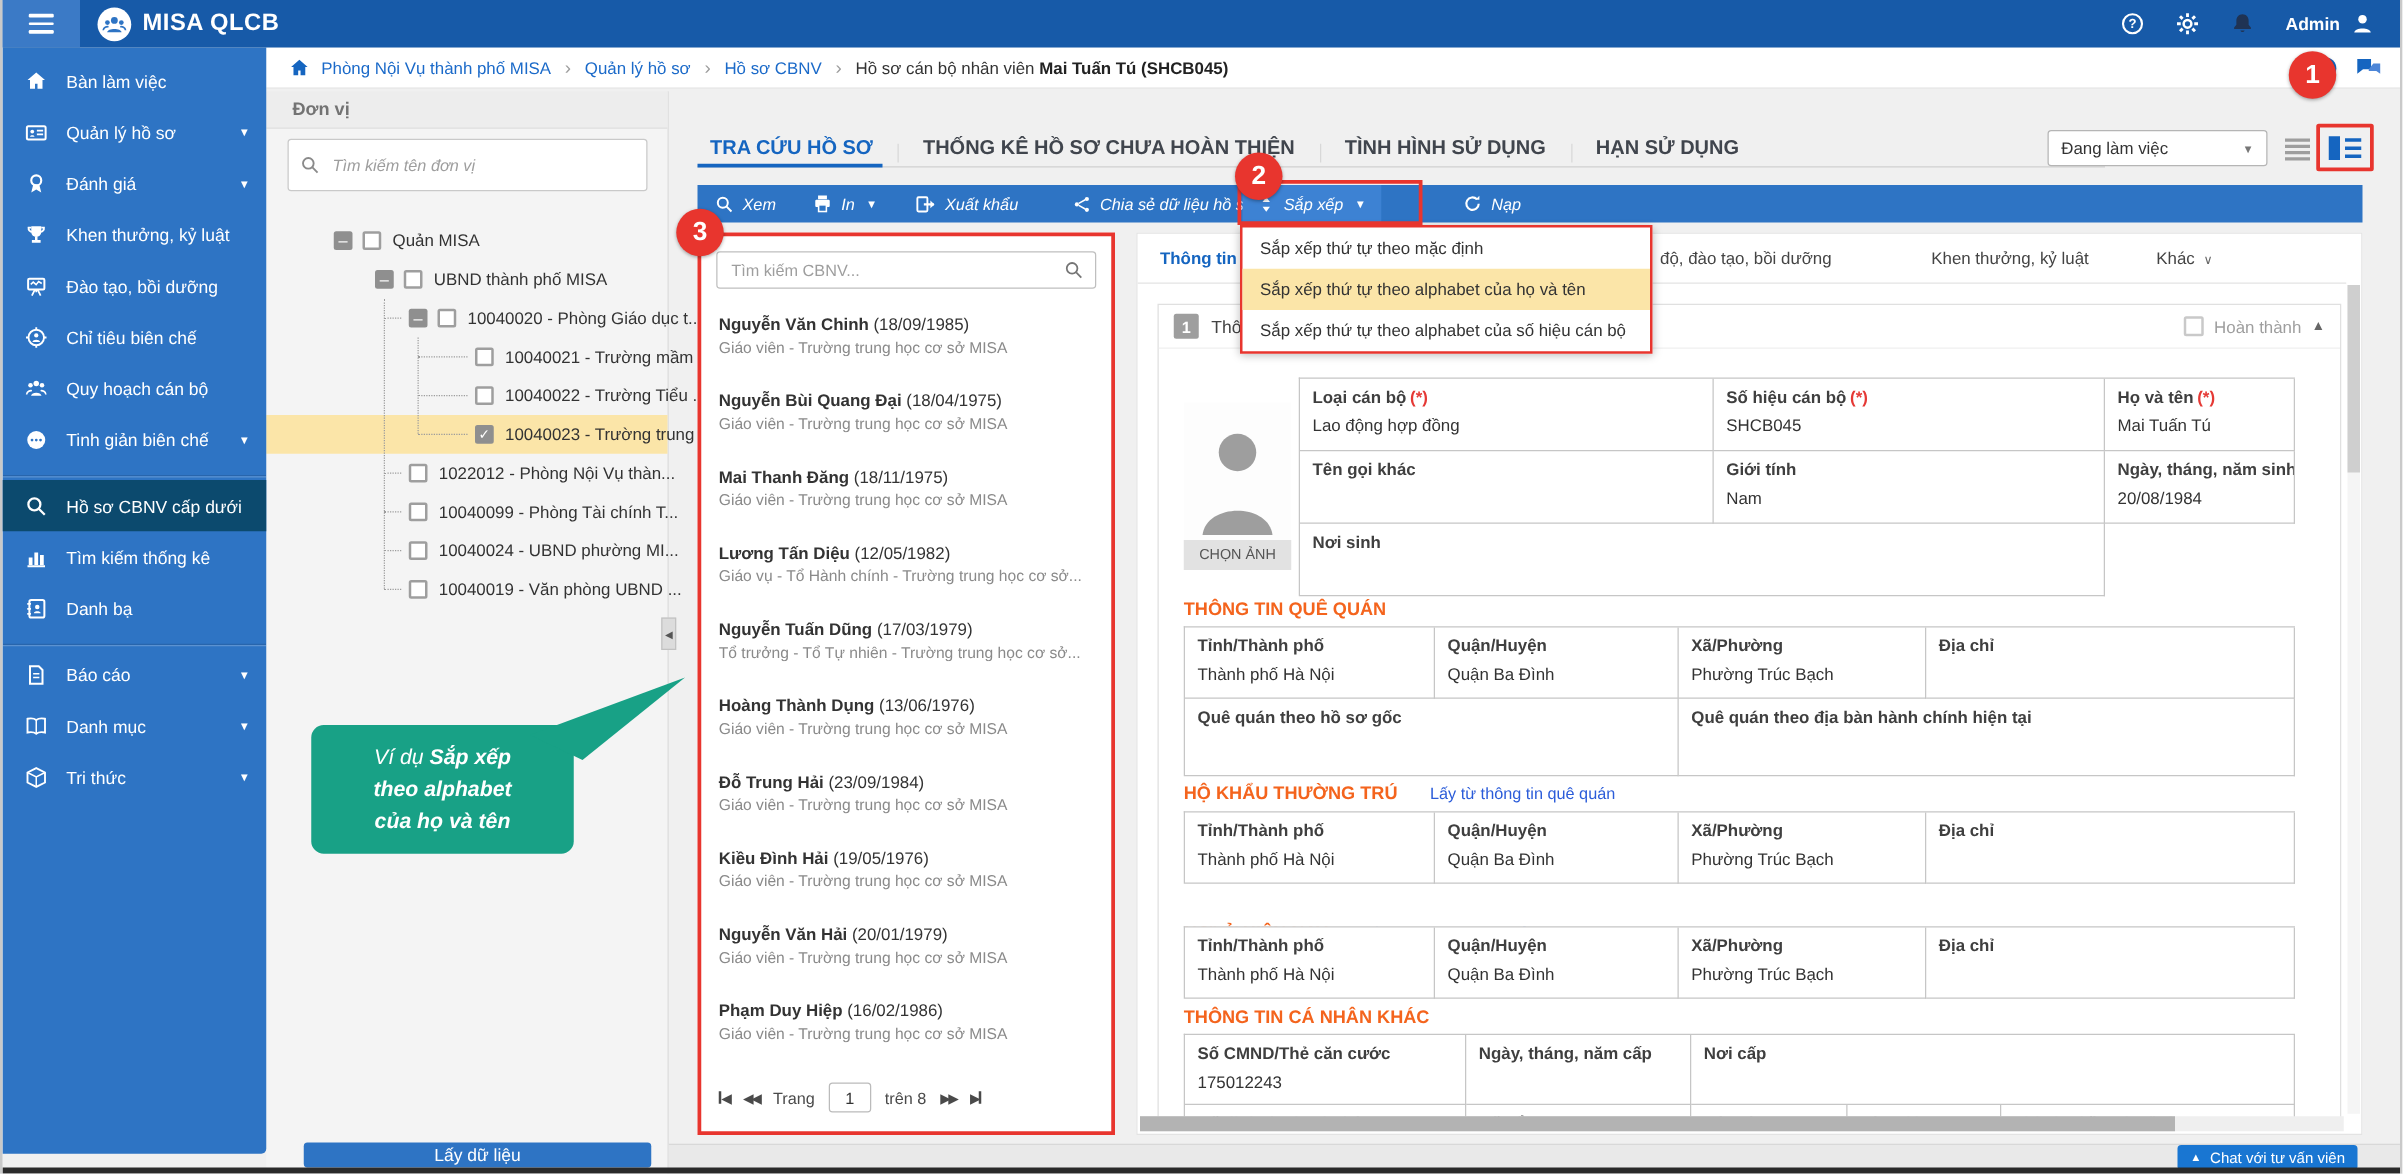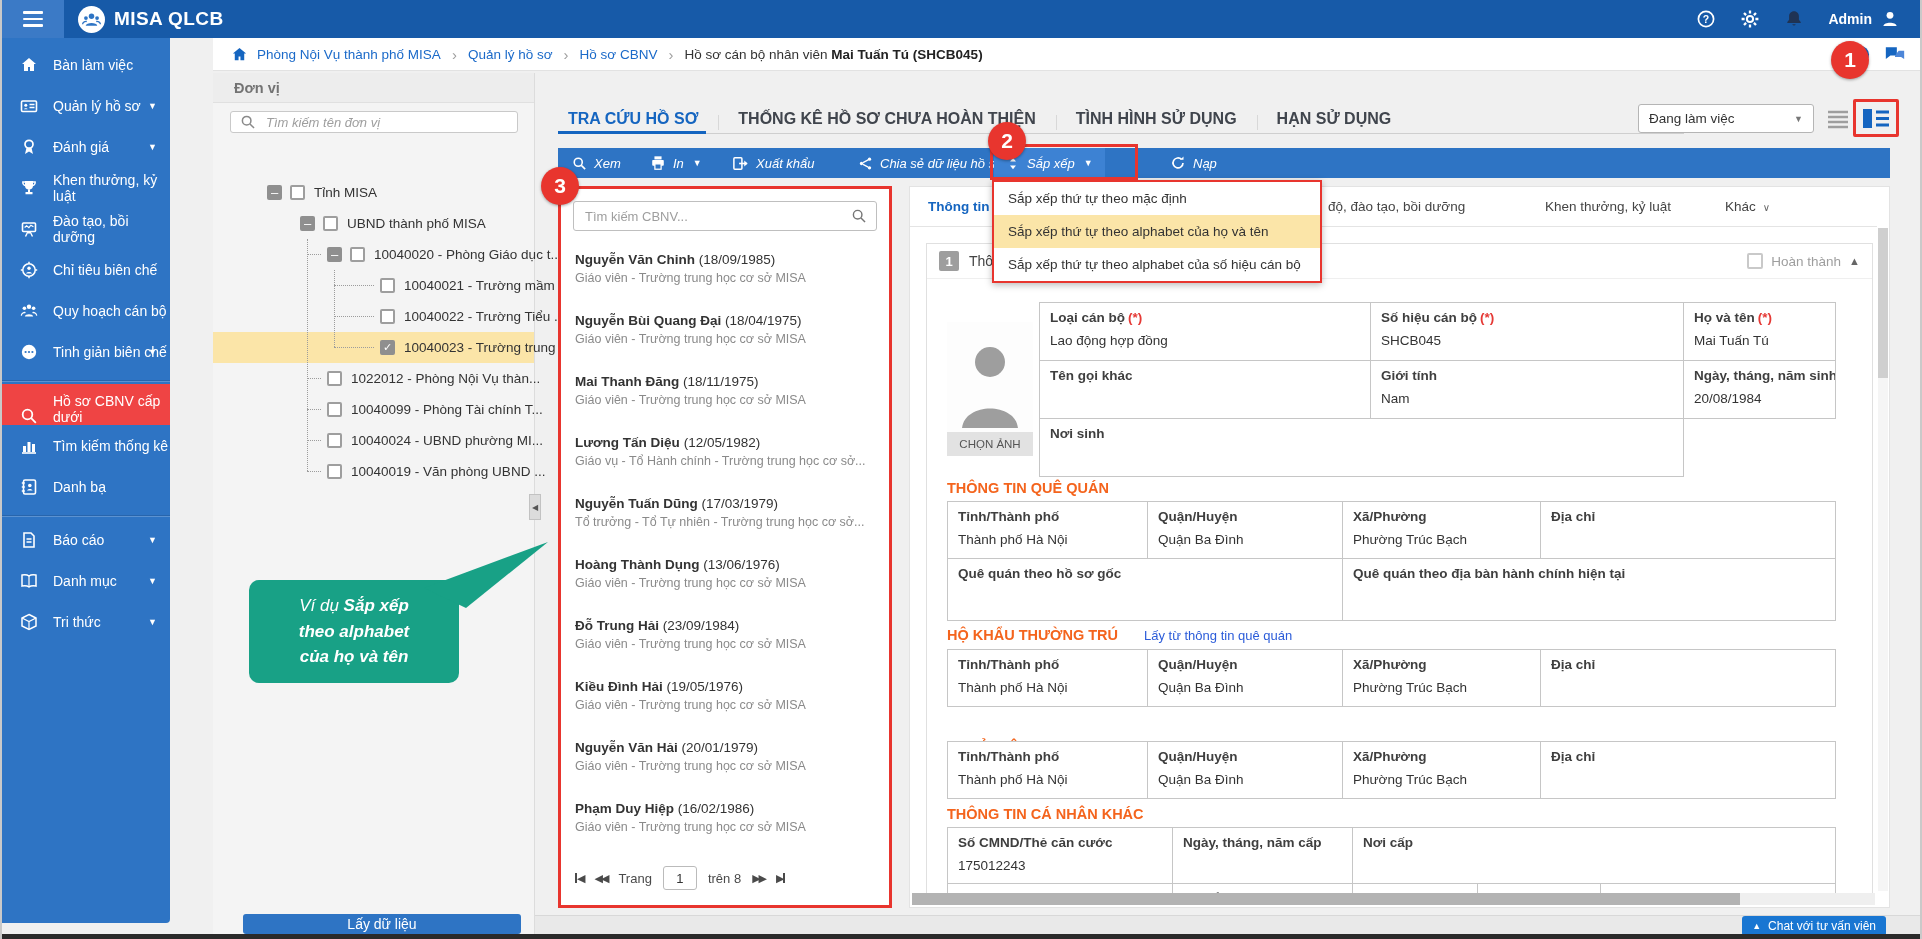--- a/index.html
+++ b/index.html
@@ -22,31 +22,31 @@
 
   
   .breadcrumb{position:absolute;left:211px;top:38px;right:0;height:33px;background:#fff;border-bottom:1px solid #e2e2e2;display:flex;align-items:center;padding-left:18px;font-size:13.5px;z-index:5;}
   .crumb{color:#1b6ac9;}
   .crumb-sep{color:#9e9e9e;font-size:15px;margin:0 11px;font-weight:400;}
   .crumb-last{color:#333;}
   .crumb-last b{color:#222;}
   .bc-right{margin-left:auto;display:flex;align-items:center;gap:14px;margin-right:14px;}
 
   
-  .sidebar{position:absolute;left:0;top:38px;width:168px;bottom:16px;background:#2e74c4;z-index:6;border-radius:0 0 4px 0;padding-top:6px;}
+  .sidebar{position:absolute;left:0;top:38px;width:211px;bottom:16px;background:#2e74c4;z-index:6;border-radius:0 0 4px 0;padding-top:6px;}
   .side-item{height:41px;display:flex;align-items:center;color:#fff;font-size:14px;padding-left:17px;gap:14px;position:relative;cursor:pointer;}
-  .side-item.active{background:#ef4444;align-items:flex-end;}
+  .side-item.active{background:#0c4a6e;}
   .side-item .ic{width:20px;display:flex;justify-content:center;flex:none;}
   .side-item .chev{position:absolute;right:13px;font-size:9px;color:#fff;}
   .side-sep{height:8px;margin:2px 0;border-bottom:1px solid rgba(255,255,255,0.22);box-shadow:0 -1px 0 rgba(0,0,0,0.12) inset;}
 
   
   .org-panel{position:absolute;left:211px;top:73px;width:322px;bottom:0;background:#f4f4f4;border-right:1px solid #dcdcdc;z-index:4;}
   .org-head{position:absolute;left:0;top:0;right:0;height:30px;background:#ededed;border-bottom:1px solid #e0e0e0;display:flex;align-items:center;padding-left:21px;font-size:14.5px;color:#737373;font-weight:700;}
-  .org-search{position:absolute;left:17px;top:38px;width:288px;height:22px;background:#fff;border:1px solid #c9c9c9;border-radius:3px;display:flex;align-items:center;padding:0 9px;gap:8px;}
+  .org-search{position:absolute;left:17px;top:38px;width:288px;height:42px;background:#fff;border:1px solid #c9c9c9;border-radius:3px;display:flex;align-items:center;padding:0 9px;gap:8px;}
   .org-search input{border:none;outline:none;flex:1;font-size:13px;font-style:italic;color:#555;font-family:"Liberation Sans",sans-serif;background:transparent;}
   .org-search input::placeholder{color:#9e9e9e;}
   .tree{position:absolute;left:0;top:104px;right:0;}
   .tnode{height:31px;display:flex;align-items:center;font-size:13.5px;color:#333;white-space:nowrap;cursor:pointer;}
   .tnode.sel{background:#fbe5a8;}
   .minus{width:15px;height:15px;background:#8f8f8f;border-radius:2px;color:#fff;display:flex;align-items:center;justify-content:center;font-size:13px;line-height:13px;margin-right:8px;flex:none;cursor:pointer;}
   .cb{width:15px;height:15px;background:#fff;border:2px solid #9e9e9e;border-radius:2px;margin-right:9px;flex:none;cursor:pointer;}
   .cb.checked{background:#8f8f8f;border-color:#8f8f8f;color:#fff;font-size:11px;display:flex;align-items:center;justify-content:center;}
   .ld{border-top:1px dotted #9c9c9c;margin-right:6px;flex:none;}
   .vl{position:absolute;width:0;border-left:1px dotted #9c9c9c;}
@@ -373,21 +373,21 @@
           <path d="M11.2 11.2l4.6 4.6" stroke="#8a8a8a" stroke-width="1.7"></path>
         </svg>
       <input placeholder="Tìm kiếm tên đơn vị" style="">
     </div>
     <div class="tree">
       <div class="vl" style="left:94px;top:62px;height:232px"></div>
       <div class="vl" style="left:121px;top:93px;height:77px"></div>
       <div class="tnode" style="padding-left:54px">
         <span class="minus">–</span>
           <span class="cb"></span>
-          <span>Tỉnh MISA</span>
+          <span>Quản MISA</span>
       </div>
       <div class="tnode" style="padding-left:87px">
         <span class="minus">–</span>
           <span class="cb"></span>
           <span>UBND thành phố MISA</span>
       </div>
       <div class="tnode" style="padding-left:94px">
         <span class="ld" style="width:14px"></span>
           <span class="minus">–</span>
           <span class="cb"></span>

